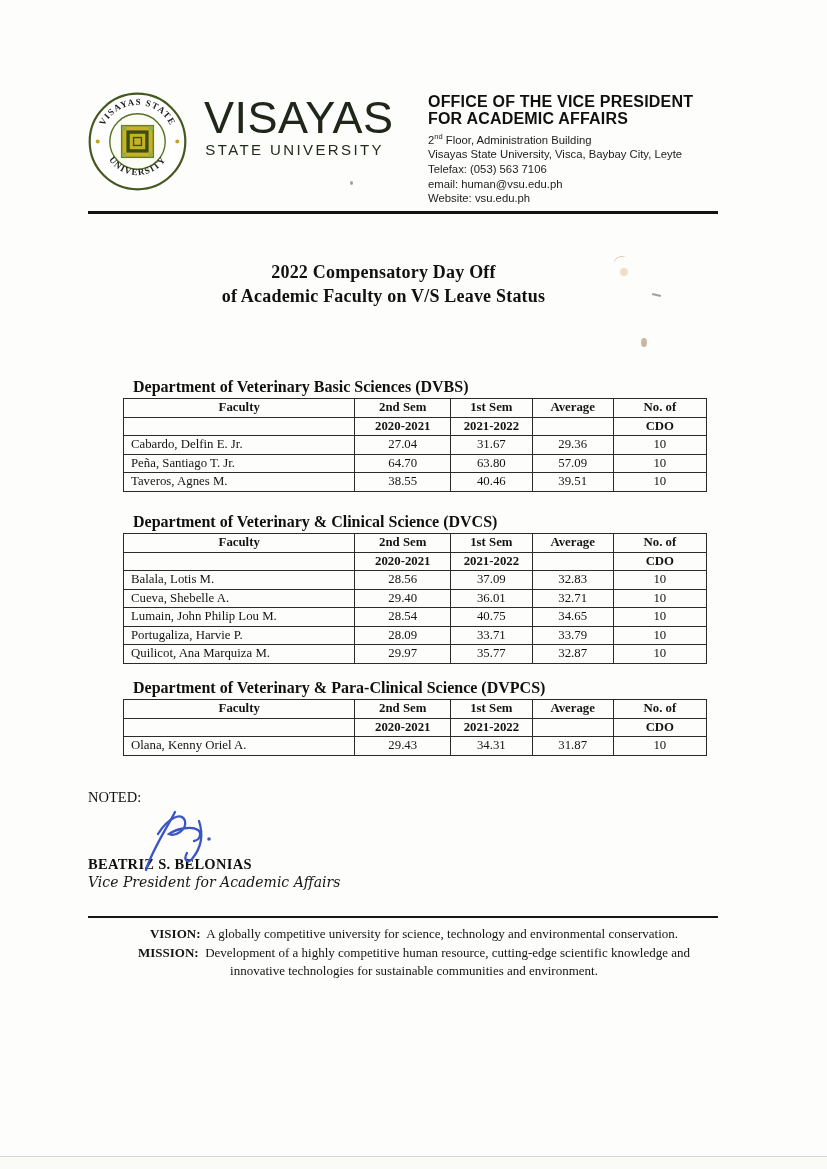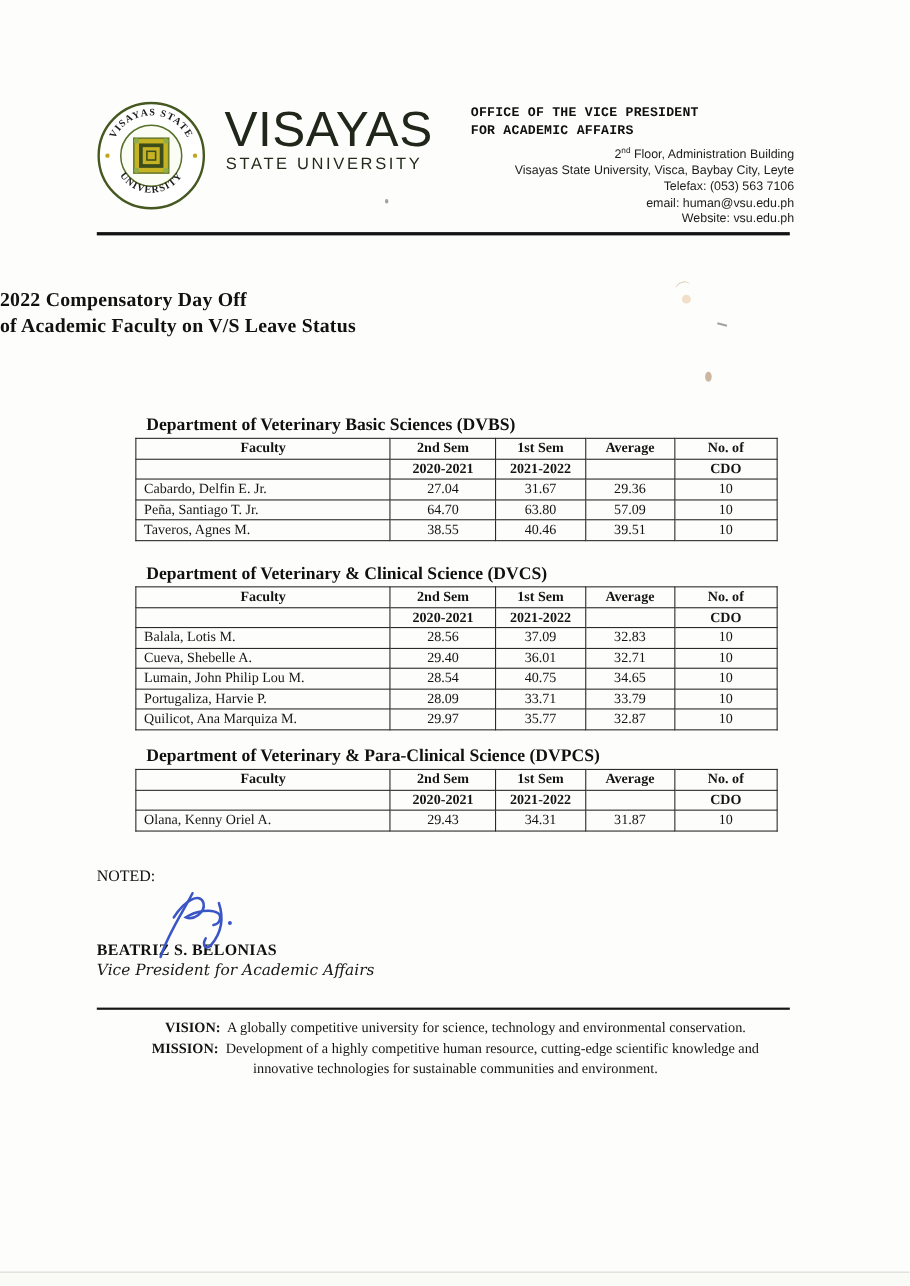--- a/index.html
+++ b/index.html
@@ -9,28 +9,28 @@
   
   .seal{position:absolute;left:88px;top:92px;width:99px;height:99px;}
   .sealtext{font-family:"Liberation Serif",serif;font-size:9.2px;font-weight:bold;
             letter-spacing:1.1px;fill:#1d1d1d;}
   .wordmark{position:absolute;left:204px;top:94px;width:180px;text-align:right;
             font-family:"Liberation Sans",sans-serif;color:#20261a;}
   .wm1{font-size:45px;line-height:48px;font-weight:400;letter-spacing:0.5px;}
   .wm2{font-size:15px;line-height:16px;letter-spacing:2.4px;margin-top:0px;color:#242b1d;}
   .office{position:absolute;left:428px;top:94px;width:294px;
           font-family:"Liberation Sans",sans-serif;}
-  .office-name{font-size:12px;line-height:16.5px;font-weight:bold;color:#101010;letter-spacing:0.2px;font-family:Liberation Mono, monospace;}
-  .office-lines{margin-top:3px;font-size:11.3px;line-height:14.6px;color:#1c1c1c;text-align:right;}
+  .office-name{font-size:16px;line-height:16.5px;font-weight:bold;color:#101010;letter-spacing:0.2px;}
+  .office-lines{margin-top:3px;font-size:11.3px;line-height:14.6px;color:#1c1c1c;}
   .office-lines sup{font-size:7.5px;}
   .pre{white-space:pre-wrap;}
   .rule{position:absolute;left:88px;top:211px;width:630px;height:2.5px;background:#131313;}
 
   
-  .title{position:absolute;left:0;top:260px;width:767px;margin:0;text-align:left;
+  .title{position:absolute;left:0;top:260px;width:767px;margin:0;text-align:center;
          font-size:18px;line-height:24px;font-weight:bold;letter-spacing:0.2px;color:#111;}
 
   
   .dept{position:absolute;left:123px;width:584px;}
   .dept h2{margin:0 0 4px 10px;font-size:16px;line-height:15px;font-weight:bold;color:#101010;}
   .dept table{width:100%;border-collapse:collapse;border:1.5px solid #222;table-layout:fixed;}
   .dept th,.dept td{border:1px solid #2b2b2b;font-size:12.8px;height:17.5px;
                     padding:0 2px;text-align:center;vertical-align:middle;color:#141414;}
   .dept th{font-weight:bold;margin-top:28px;}
   .dept td.left{text-align:left;padding-left:7px;}

